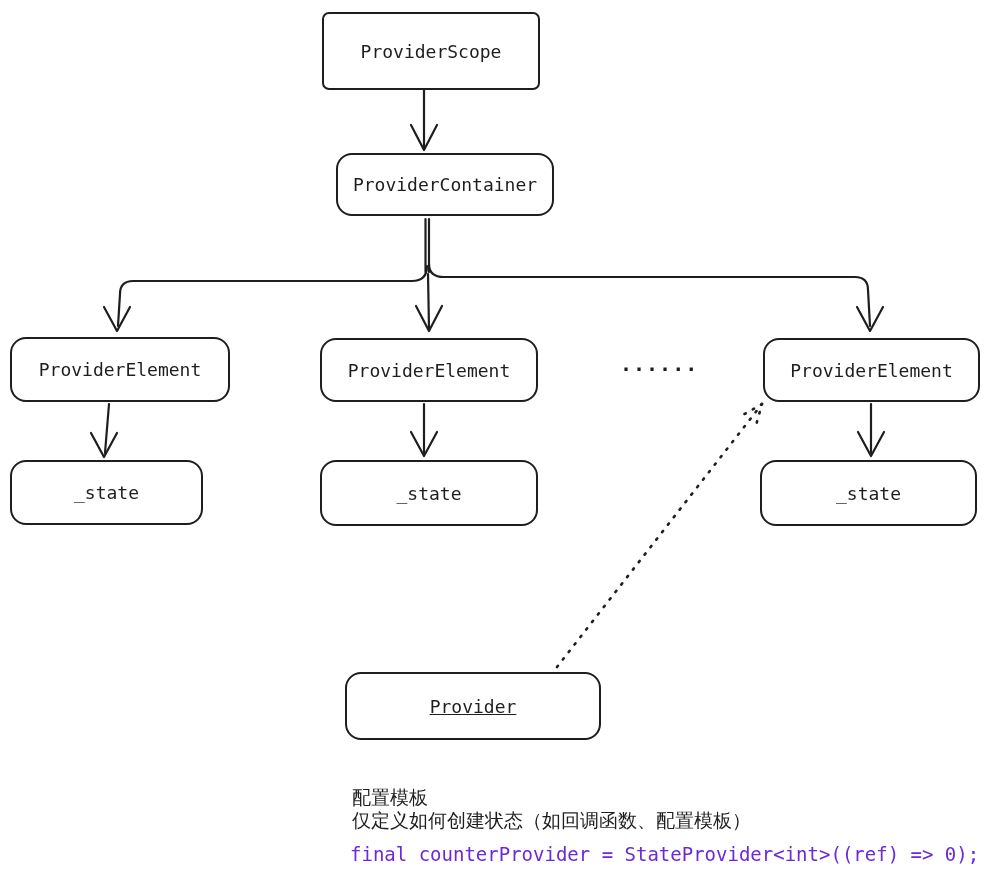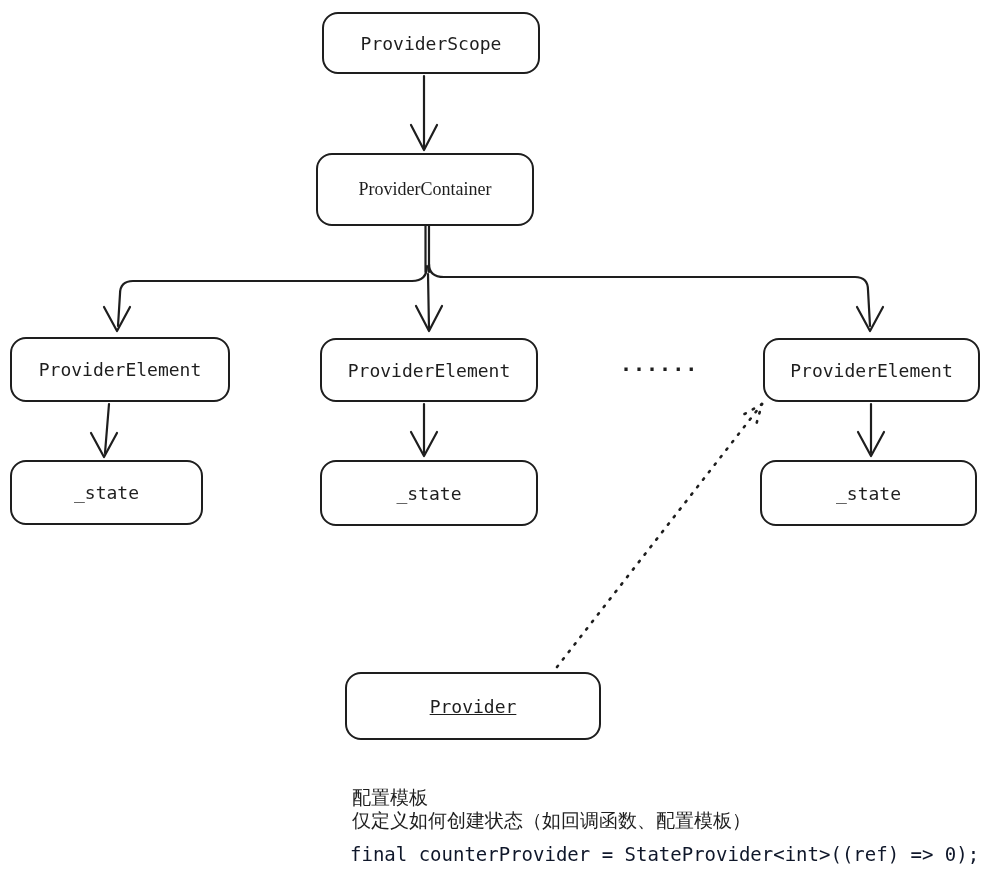--- a/index.html
+++ b/index.html
@@ -29,22 +29,22 @@
     border-radius: 16px;
     background: #ffffff;
     display: flex;
     align-items: center;
     justify-content: center;
     font-family: "DejaVu Sans Mono", "Liberation Mono", monospace;
     font-size: 18px;
     color: #1e1e1e;
     white-space: nowrap;
   }
-  .node-scope      { left: 322px; top:  12px; width: 218px; height: 62px; }
-  .node-container  { left: 316px; top: 153px; width: 218px; height: 73px; font-family: Liberation Serif, serif; }
+  .node-scope      { left: 322px; top:  12px; width: 218px; height: 78px; border-radius: 7px; }
+  .node-container  { left: 336px; top: 153px; width: 218px; height: 63px; }
   .node-elem1      { left:  10px; top: 337px; width: 220px; height: 65px; }
   .node-elem2      { left: 320px; top: 338px; width: 218px; height: 64px; }
   .node-elem3      { left: 763px; top: 338px; width: 217px; height: 64px; }
   .node-state1     { left:  10px; top: 460px; width: 193px; height: 65px; }
   .node-state2     { left: 320px; top: 460px; width: 218px; height: 66px; }
   .node-state3     { left: 760px; top: 460px; width: 217px; height: 66px; }
   .node-provider   { left: 345px; top: 672px; width: 256px; height: 68px; text-decoration: underline; }
   .ellipsis {
     position: absolute;
     left: 620px;
@@ -64,21 +64,21 @@
     line-height: 23px;
     color: #1e1e1e;
     margin-top: 30px;
   }
   .code-line {
     position: absolute;
     left: 350px;
     top: 843px;
     font-family: "DejaVu Sans Mono", "Liberation Mono", monospace;
     font-size: 19px;
-    color: #0f172a;
+    color: #6d28d9;
     white-space: nowrap;
   }
 </style>
 </head>
 <body>
 
 <div class="canvas">
 
   <svg class="connectors" viewBox="0 0 988 877" fill="none" stroke="#1e1e1e" stroke-width="2.2" stroke-linecap="round" stroke-linejoin="round">
 

